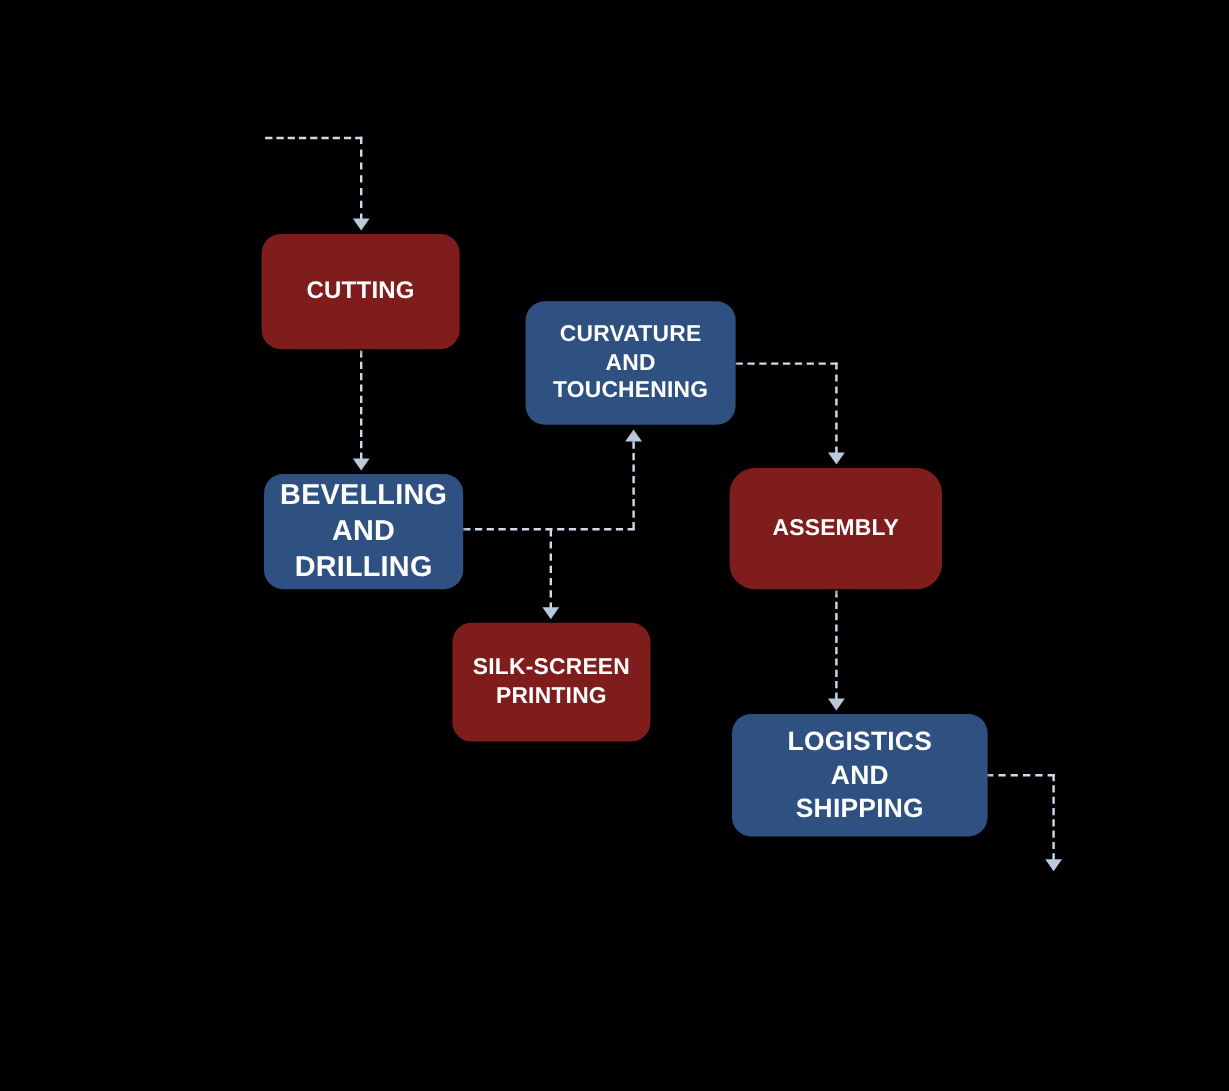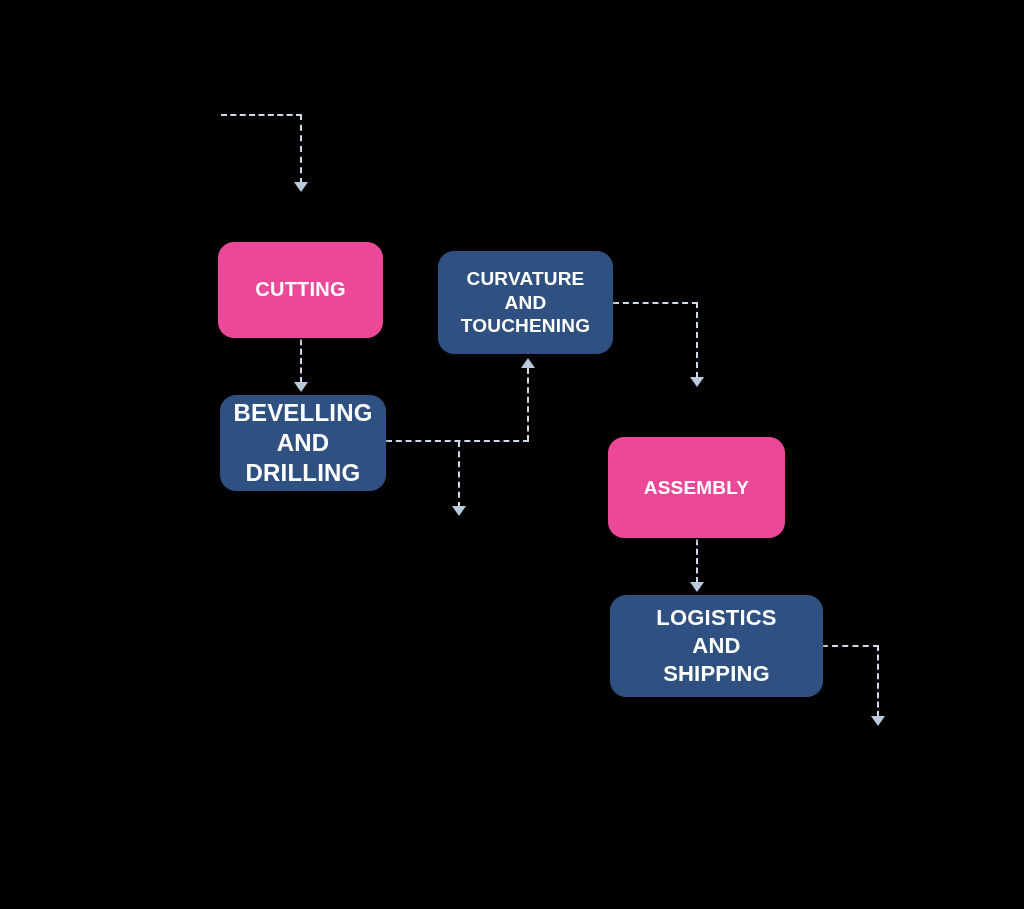--- a/index.html
+++ b/index.html
@@ -25,21 +25,21 @@
     justify-content: center;
     text-align: center;
     color: #ffffff;
     font-weight: 600;
     letter-spacing: 0.2px;
     line-height: 1.26;
     white-space: pre-line;
     box-shadow: 0 2px 5px rgba(0,0,0,0.45);
   }
   .node.dark  { background: #2e5181; }
-  .node.light { background: #ec4899; margin-top: 47px; }
+  .node.light { background: #7f1d1d; }
 
   .node-label {
     display: block;
     width: 100%;
     padding: 0 6px;
     box-sizing: border-box;
   }
 
   
   .conn {
@@ -124,22 +124,26 @@
     <span class="node-label">BEVELLING
 AND DRILLING</span>
   </div>
 
   <div class="node dark" style="left:438px; top:251px; width:175px; height:103px; font-size:19px;">
     <span class="node-label">CURVATURE
 AND
 TOUCHENING</span>
   </div>
 
+  <div class="node light" style="left:377px; top:519px; width:165px; height:99px; font-size:19px;">
+    <span class="node-label">SILK-SCREEN
+PRINTING</span>
+  </div>
 
-  <div class="node light" style="left:608px; top:390px; width:177px; height:101px; font-size:19px;">
+  <div class="node light" style="left:608px; top:390px; width:177px; height:101px; font-size:19px;border-radius:21px;">
     <span class="node-label">ASSEMBLY</span>
   </div>
 
   <div class="node dark" style="left:610px; top:595px; width:213px; height:102px; font-size:22px;text-align:center;">
     <span class="node-label">LOGISTICS
 AND
 SHIPPING</span>
   </div>
 
 

